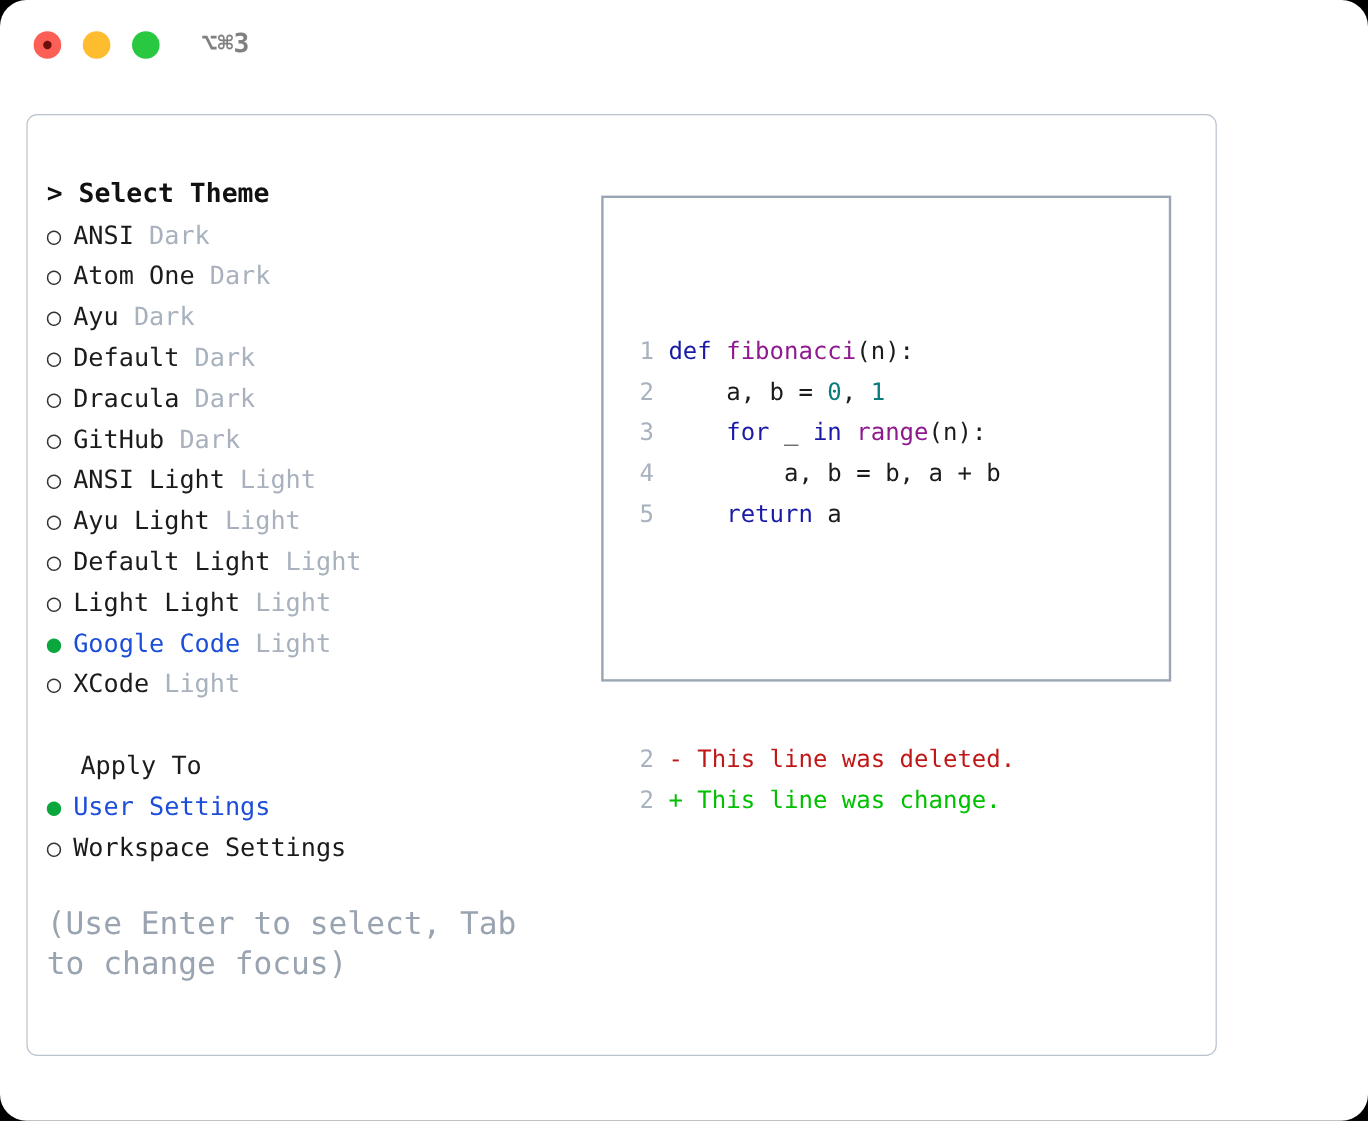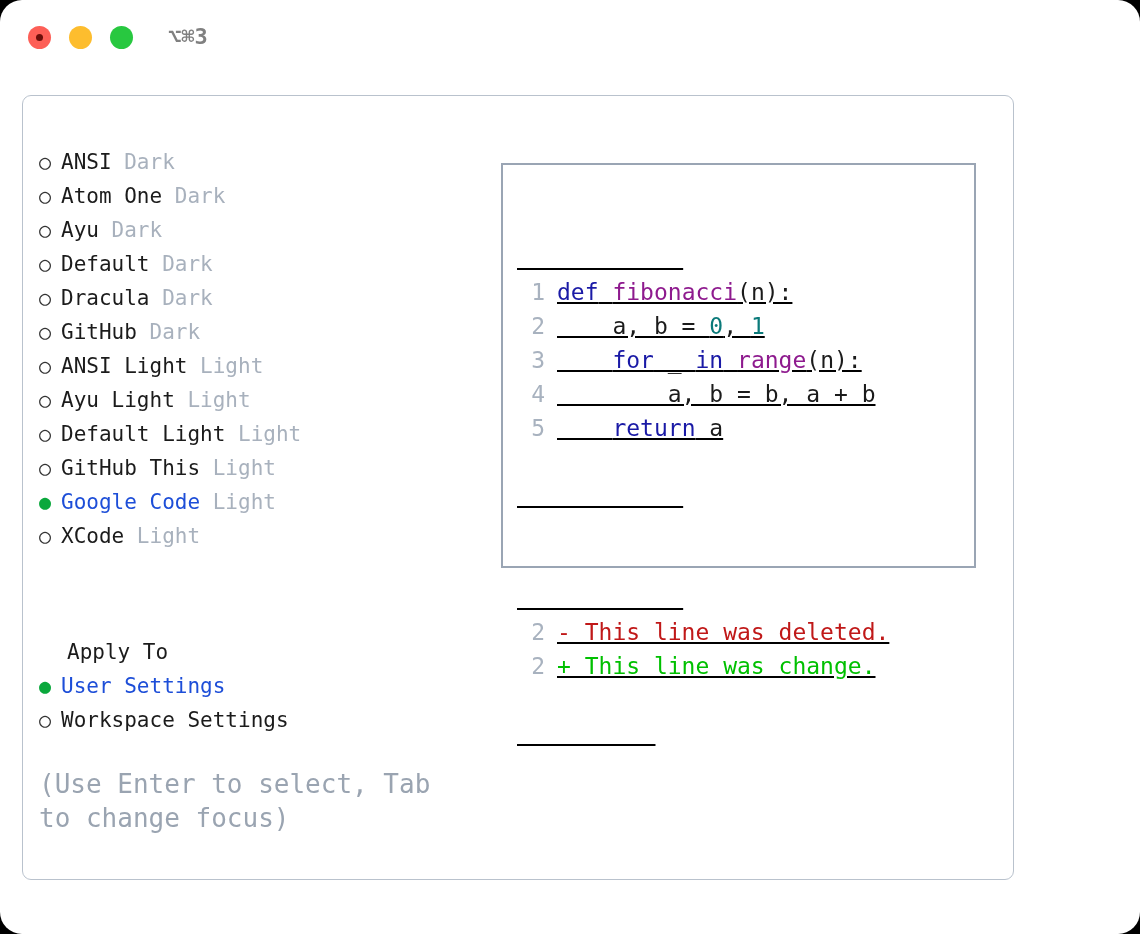--- a/index.html
+++ b/index.html
@@ -131,21 +131,20 @@
   .spacer-row { height: 34px; }
 
   .apply-title {
     font-size: 21px;
     font-weight: normal;
     color: #1b1b1b;
     padding-left: 28px;
     height: 34px;
     line-height: 34px;
     white-space: pre;
-    margin-top: 48px;
   }
 
   .hint {
     margin-top: 30px;
     font-size: 26px;
     line-height: 34px;
     color: #9aa4b1;
     width: 400px;
   }
 
@@ -164,24 +163,23 @@
     box-sizing: border-box;
     border: 2px solid #9aa5b4;
     background: #ffffff;
     position: relative;
   }
 
   .code {
     position: absolute;
     left: 14px;
     top: 42px;
-    font-size: 23px;
-    line-height: 34px;
-    white-space: pre;
-    text-decoration: underline;
+    font-size: 20px;
+    line-height: 34px;
+    white-space: pre;
   }
   .code-line { white-space: pre; height: 34px; }
   .ln {
     display: inline-block;
     width: 28px;
     text-align: right;
     color: #a8b2bf;
     margin-right: 12px;
   }
   .tok-kw   { color: #1a1aa6; }
@@ -205,32 +203,33 @@
       <span class="dot yellow"></span>
       <span class="dot green"></span>
     </div>
     <div class="shortcut">⌥⌘3</div>
   </div>
 
   <div class="panel">
     <div class="columns">
 
       <div class="left-col">
+        <div class="section-title">&gt; Select Theme</div>
 
         <div class="opt-list" id="theme-list">
             <div class="opt-row"><span class="marker">○</span><span class="opt-name">ANSI</span><span class="opt-kind"> Dark</span></div>
             <div class="opt-row"><span class="marker">○</span><span class="opt-name">Atom One</span><span class="opt-kind"> Dark</span></div>
             <div class="opt-row"><span class="marker">○</span><span class="opt-name">Ayu</span><span class="opt-kind"> Dark</span></div>
             <div class="opt-row"><span class="marker">○</span><span class="opt-name">Default</span><span class="opt-kind"> Dark</span></div>
             <div class="opt-row"><span class="marker">○</span><span class="opt-name">Dracula</span><span class="opt-kind"> Dark</span></div>
             <div class="opt-row"><span class="marker">○</span><span class="opt-name">GitHub</span><span class="opt-kind"> Dark</span></div>
             <div class="opt-row"><span class="marker">○</span><span class="opt-name">ANSI Light</span><span class="opt-kind"> Light</span></div>
             <div class="opt-row"><span class="marker">○</span><span class="opt-name">Ayu Light</span><span class="opt-kind"> Light</span></div>
             <div class="opt-row"><span class="marker">○</span><span class="opt-name">Default Light</span><span class="opt-kind"> Light</span></div>
-            <div class="opt-row"><span class="marker">○</span><span class="opt-name">GitHub This</span><span class="opt-kind"> Light</span></div>
+            <div class="opt-row"><span class="marker">○</span><span class="opt-name">Light Light</span><span class="opt-kind"> Light</span></div>
             <div class="opt-row selected"><span class="marker">●</span><span class="opt-name">Google Code</span><span class="opt-kind"> Light</span></div>
             <div class="opt-row"><span class="marker">○</span><span class="opt-name">XCode</span><span class="opt-kind"> Light</span></div>
           </div>
 
         <div class="spacer-row"></div>
 
         <div class="apply-title">Apply To</div>
         <div class="opt-list" id="apply-list">
             <div class="opt-row selected"><span class="marker">●</span><span class="opt-name">User Settings</span></div>
             <div class="opt-row"><span class="marker">○</span><span class="opt-name">Workspace Settings</span></div>

